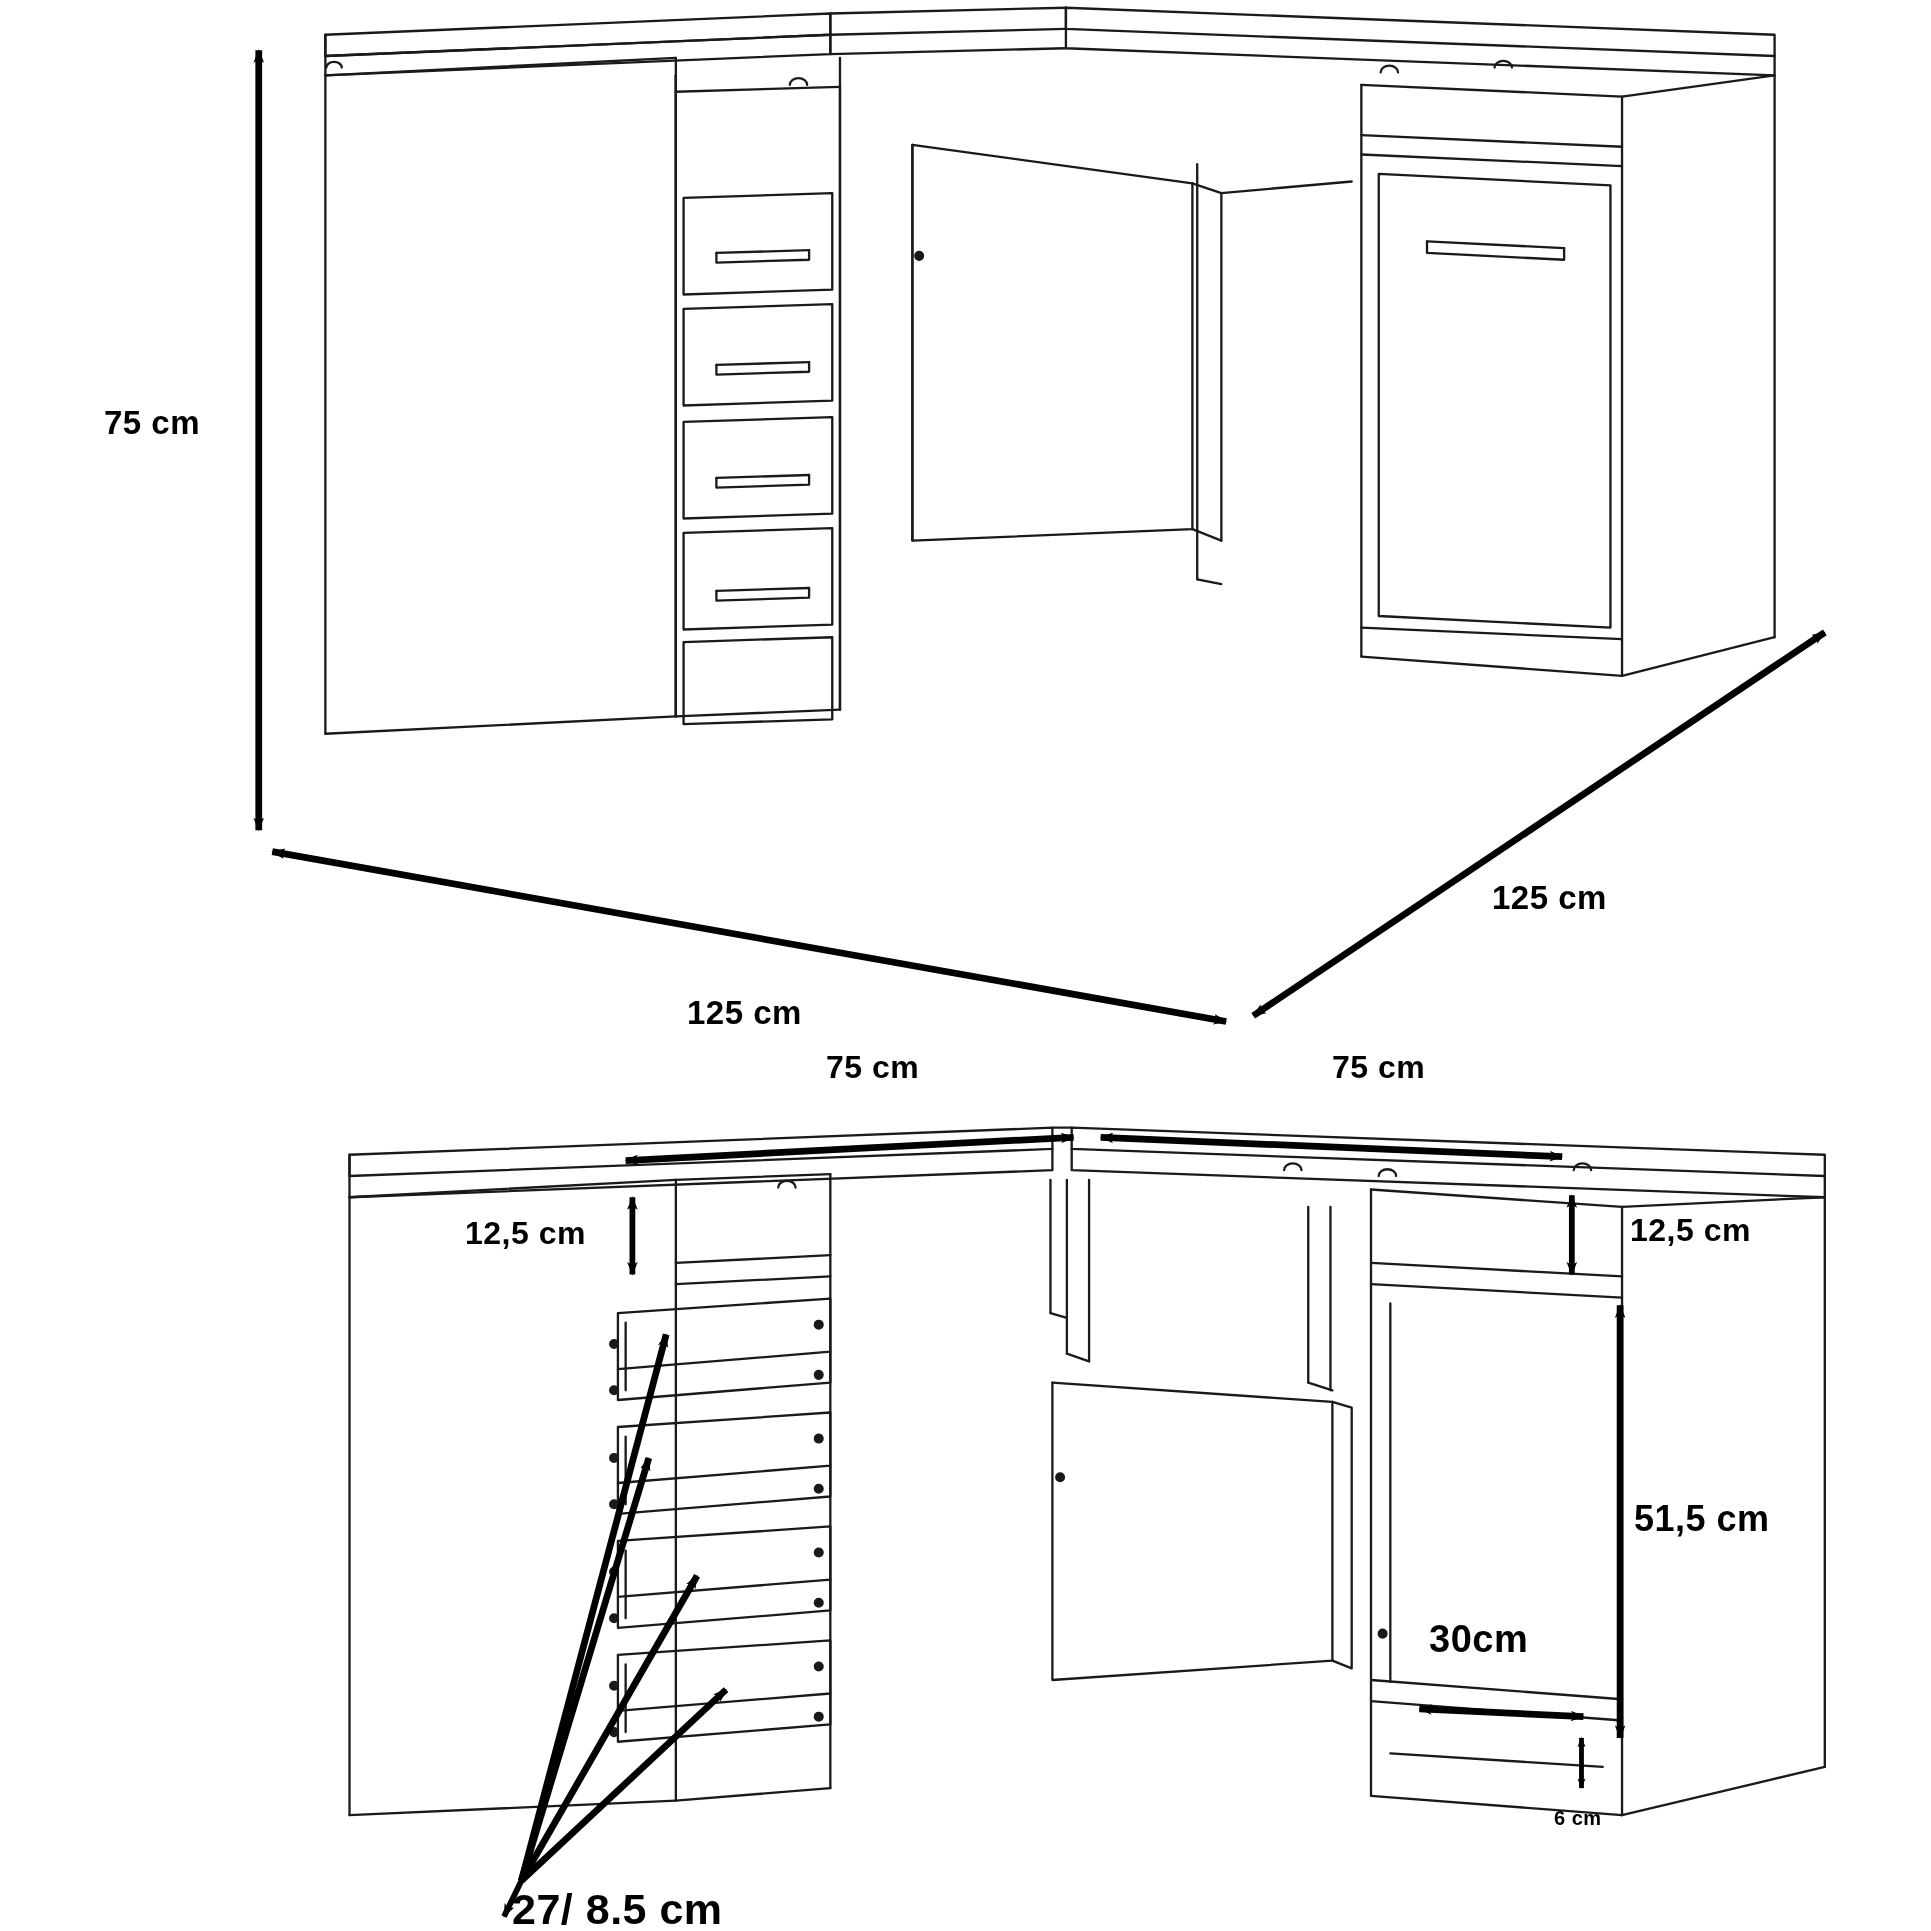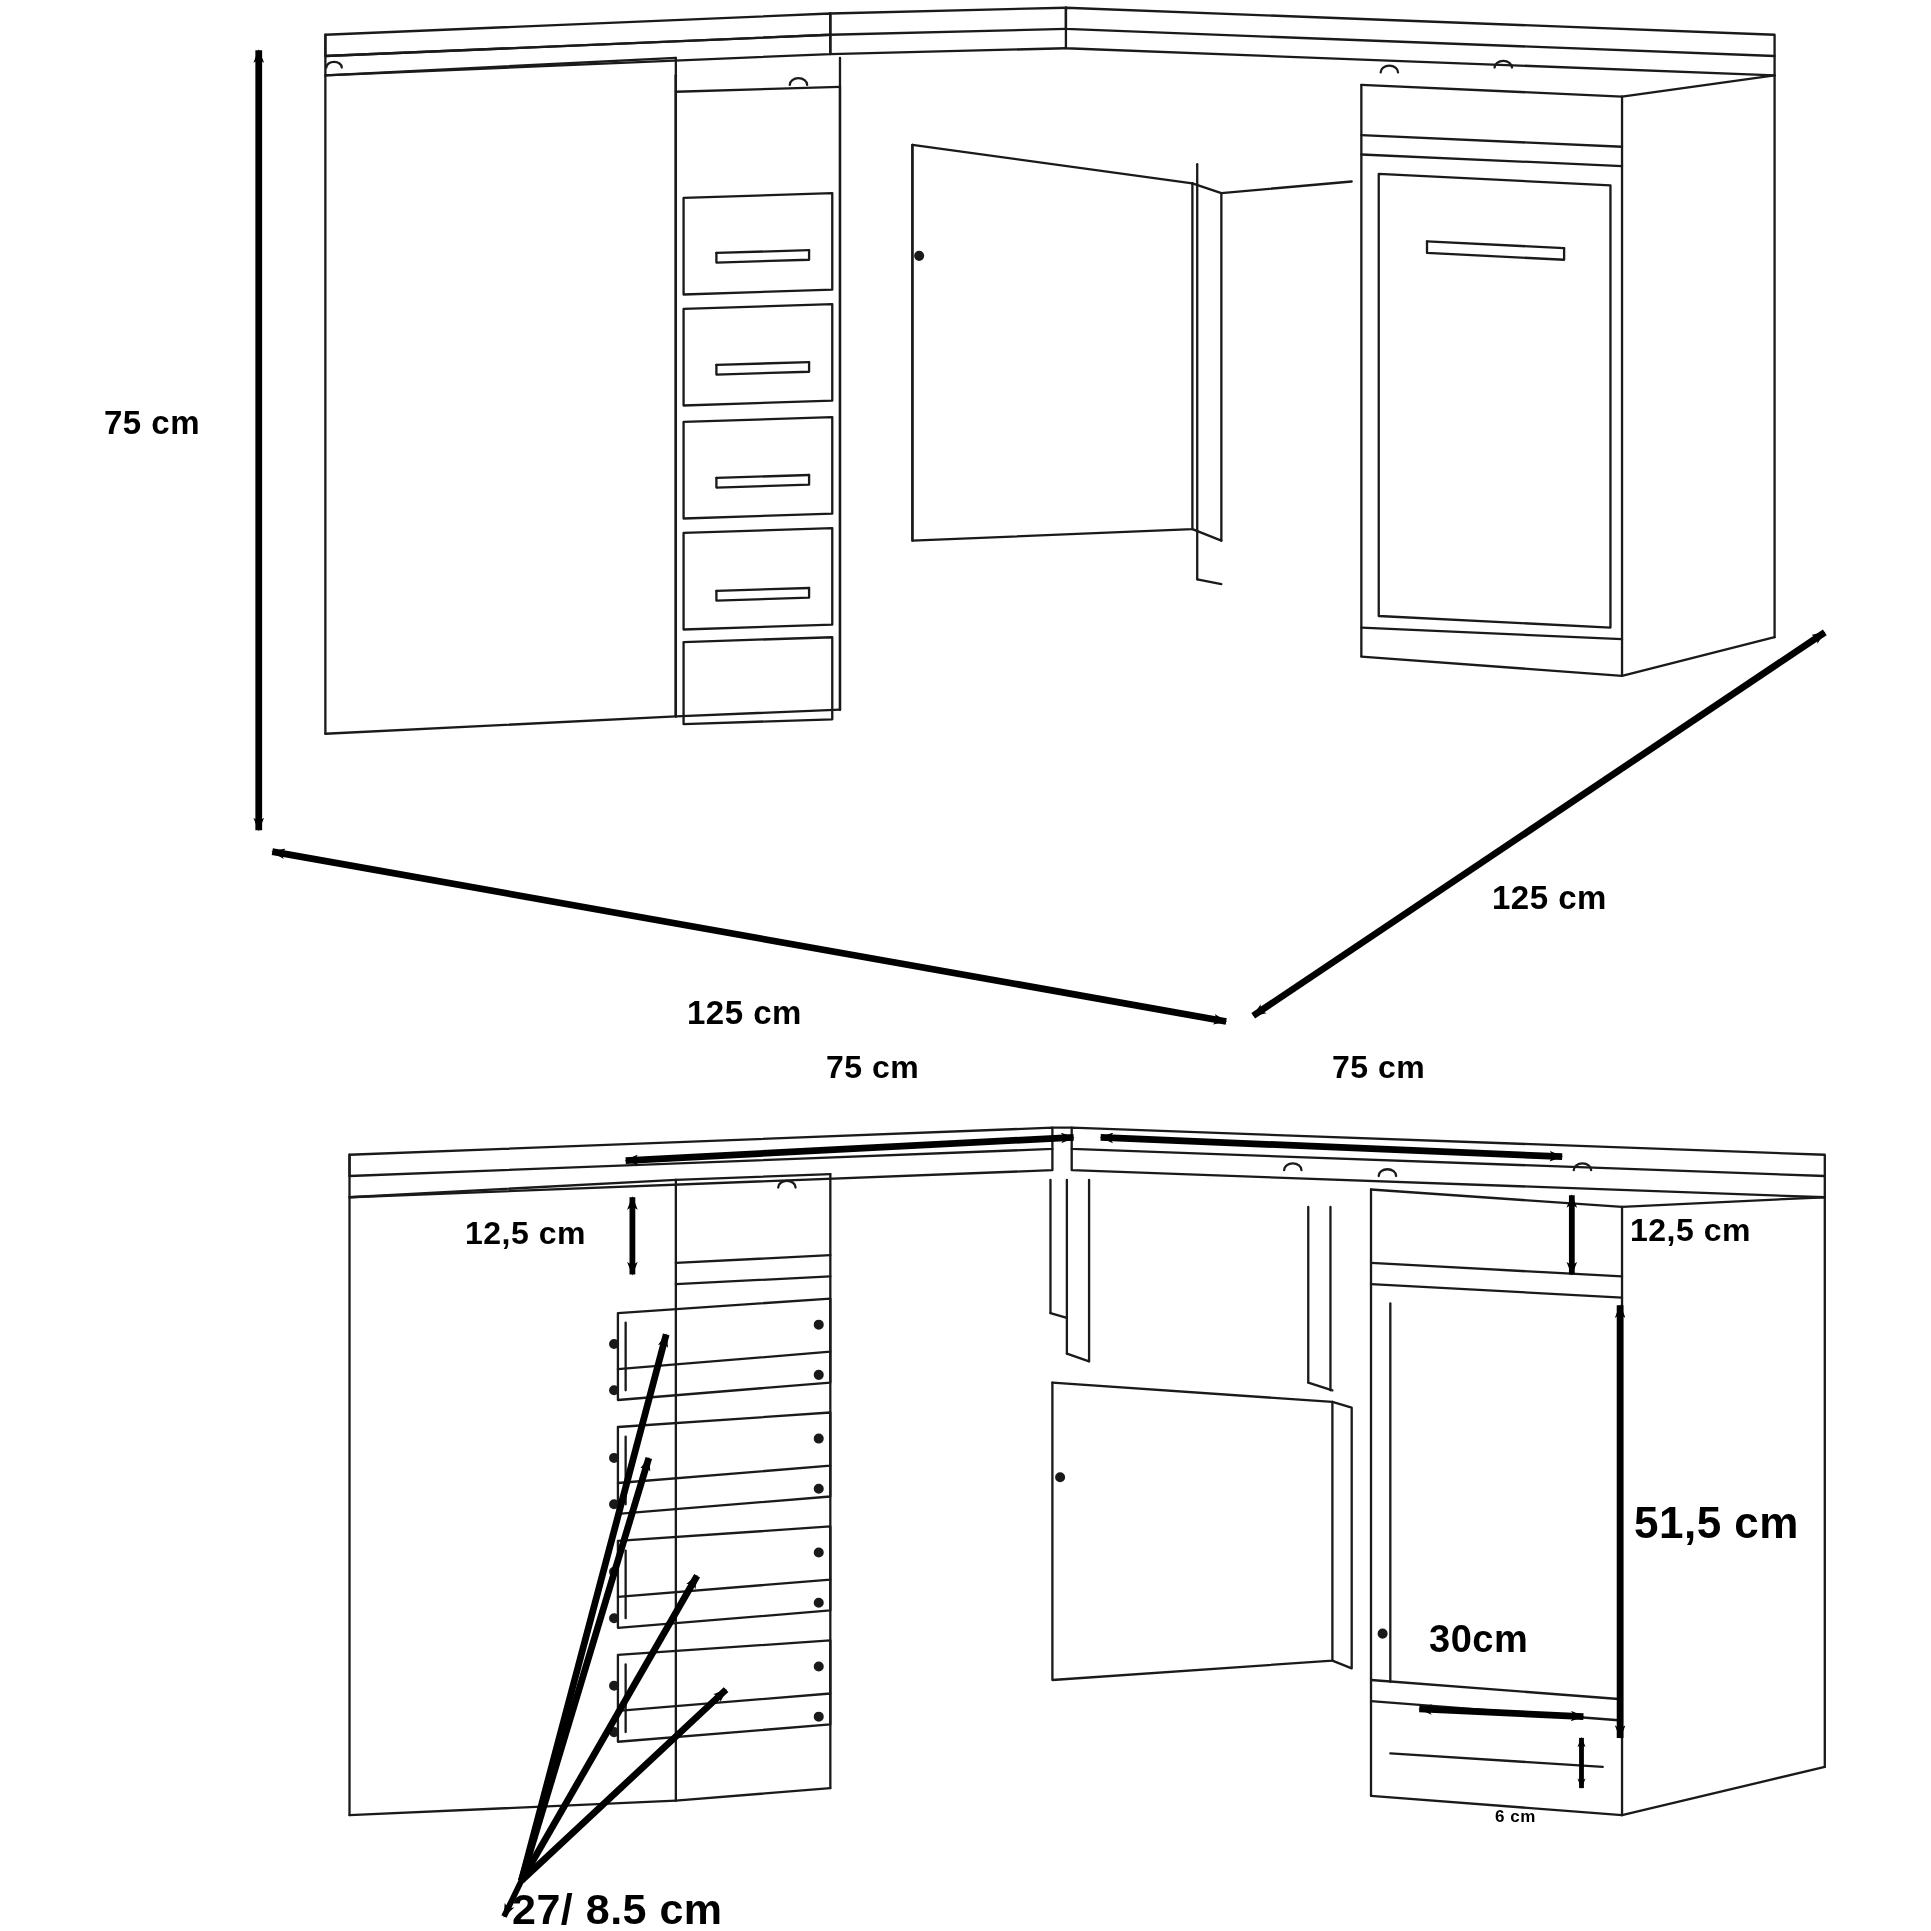--- a/index.html
+++ b/index.html
@@ -250,22 +250,22 @@
   <div class="dim-label" style="left:1492px; top:879px; font-size:33px;">125 cm</div>
 
   <div class="dim-label" style="left:826px; top:1049px; font-size:32px;">75 cm</div>
 
   <div class="dim-label" style="left:1332px; top:1049px; font-size:32px;">75 cm</div>
 
   <div class="dim-label" style="left:465px; top:1215px; font-size:32px;">12,5 cm</div>
 
   <div class="dim-label" style="left:1630px; top:1212px; font-size:32px;">12,5 cm</div>
 
-  <div class="dim-label" style="left:1634px; top:1498px; font-size:44px;">51,5 cm</div>
+  <div class="dim-label" style="left:1634px; top:1498px; font-size:36px;">51,5 cm</div>
 
   <div class="dim-label" style="left:1429px; top:1618px; font-size:38px;">30cm</div>
 
-  <div class="dim-label" style="left:1495px; top:1807px; font-size:17px;">6 cm</div>
+  <div class="dim-label" style="left:1554px; top:1807px; font-size:20px;">6 cm</div>
 
   <div class="dim-label" style="left:512px; top:1885px; font-size:43px;">27/ 8.5 cm</div>
 
 </div>
 
 
 </body></html>

